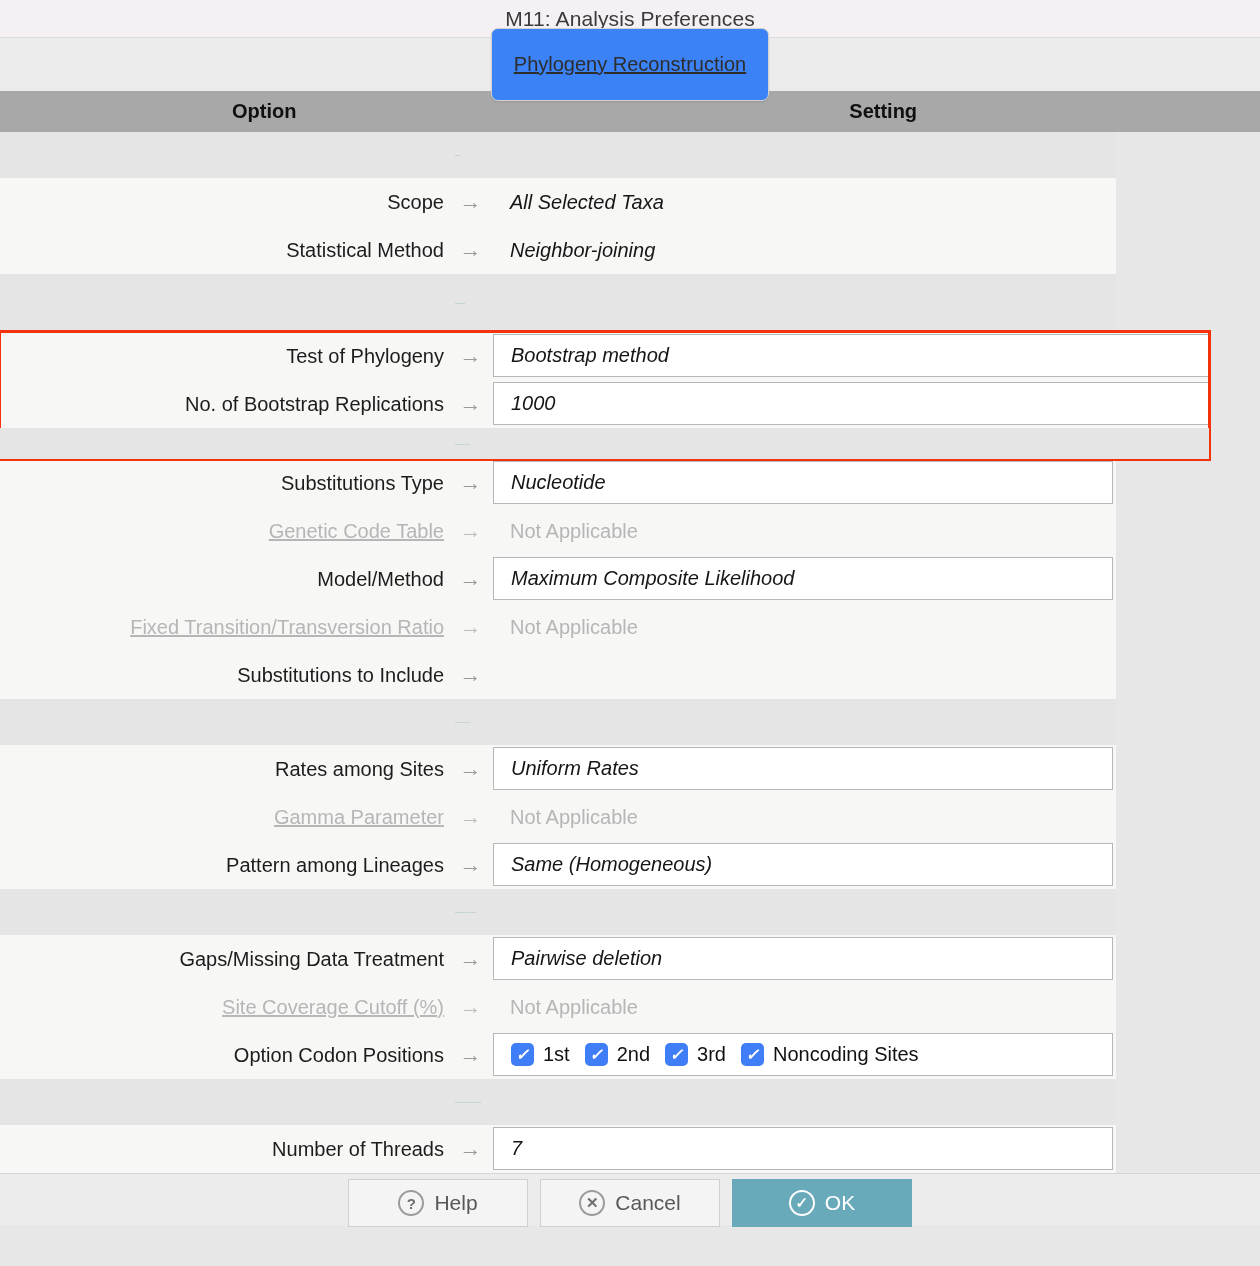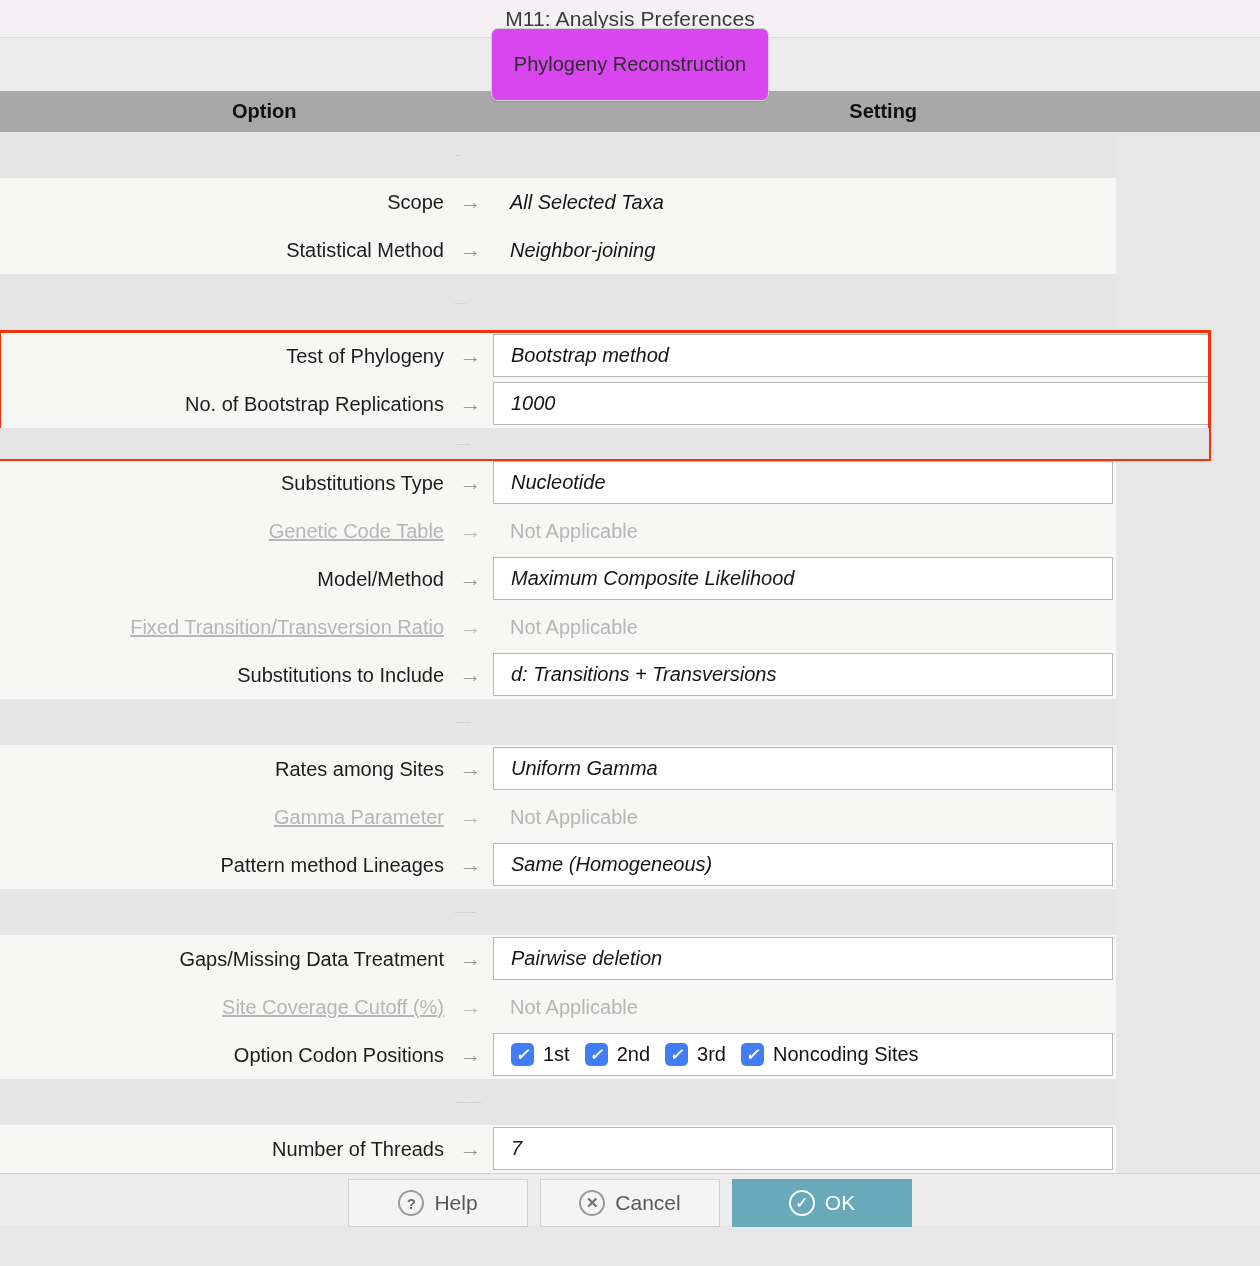--- a/index.html
+++ b/index.html
@@ -23,26 +23,27 @@
   }
 
   
   .tabstrip {
     height: 53px;
     background: #ececec;
     display: flex; align-items: center; justify-content: center;
     position: relative;
   }
   .tab {
-    background: #d946ef;
+    background: #3b82f6;
     border: 1px solid #d2d2d2;
     border-radius: 7px;
     padding: 24px 22px;
     font-size: 20px; color: #2d2d2d;
     box-shadow: 0 1px 2px rgba(0,0,0,.10);
+    text-decoration: underline;
   }
 
   
   .colhead {
     height: 41px;
     background: #a8a8a8;
     display: flex; align-items: center;
     color: #101010; font-size: 20px; font-weight: bold;
   }
   .colhead .opt  { width: 493px; text-align: center; margin-left: 22px; }
@@ -223,39 +224,38 @@
     <div class="value boxed">Maximum Composite Likelihood</div>
   </div>
   <div class="row disabled plain">
     <div class="label">Fixed Transition/Transversion Ratio</div>
     <div class="arrow">→</div>
     <div class="value">Not Applicable</div>
   </div>
   <div class="row">
     <div class="label">Substitutions to Include</div>
     <div class="arrow">→</div>
-    <div class="value boxed">d: Transitions + Transversions</div>
   </div>
 
   <div class="spacer">
     <span class="mark">———</span>
   </div>
 
   <div class="row">
     <div class="label">Rates among Sites</div>
     <div class="arrow">→</div>
-    <div class="value boxed">Uniform Gamma</div>
+    <div class="value boxed">Uniform Rates</div>
   </div>
   <div class="row disabled plain">
     <div class="label">Gamma Parameter</div>
     <div class="arrow">→</div>
     <div class="value">Not Applicable</div>
   </div>
   <div class="row">
-    <div class="label">Pattern method Lineages</div>
+    <div class="label">Pattern among Lineages</div>
     <div class="arrow">→</div>
     <div class="value boxed">Same (Homogeneous)</div>
   </div>
 
   <div class="spacer">
     <span class="mark">————</span>
   </div>
 
   <div class="row">
     <div class="label">Gaps/Missing Data Treatment</div>

